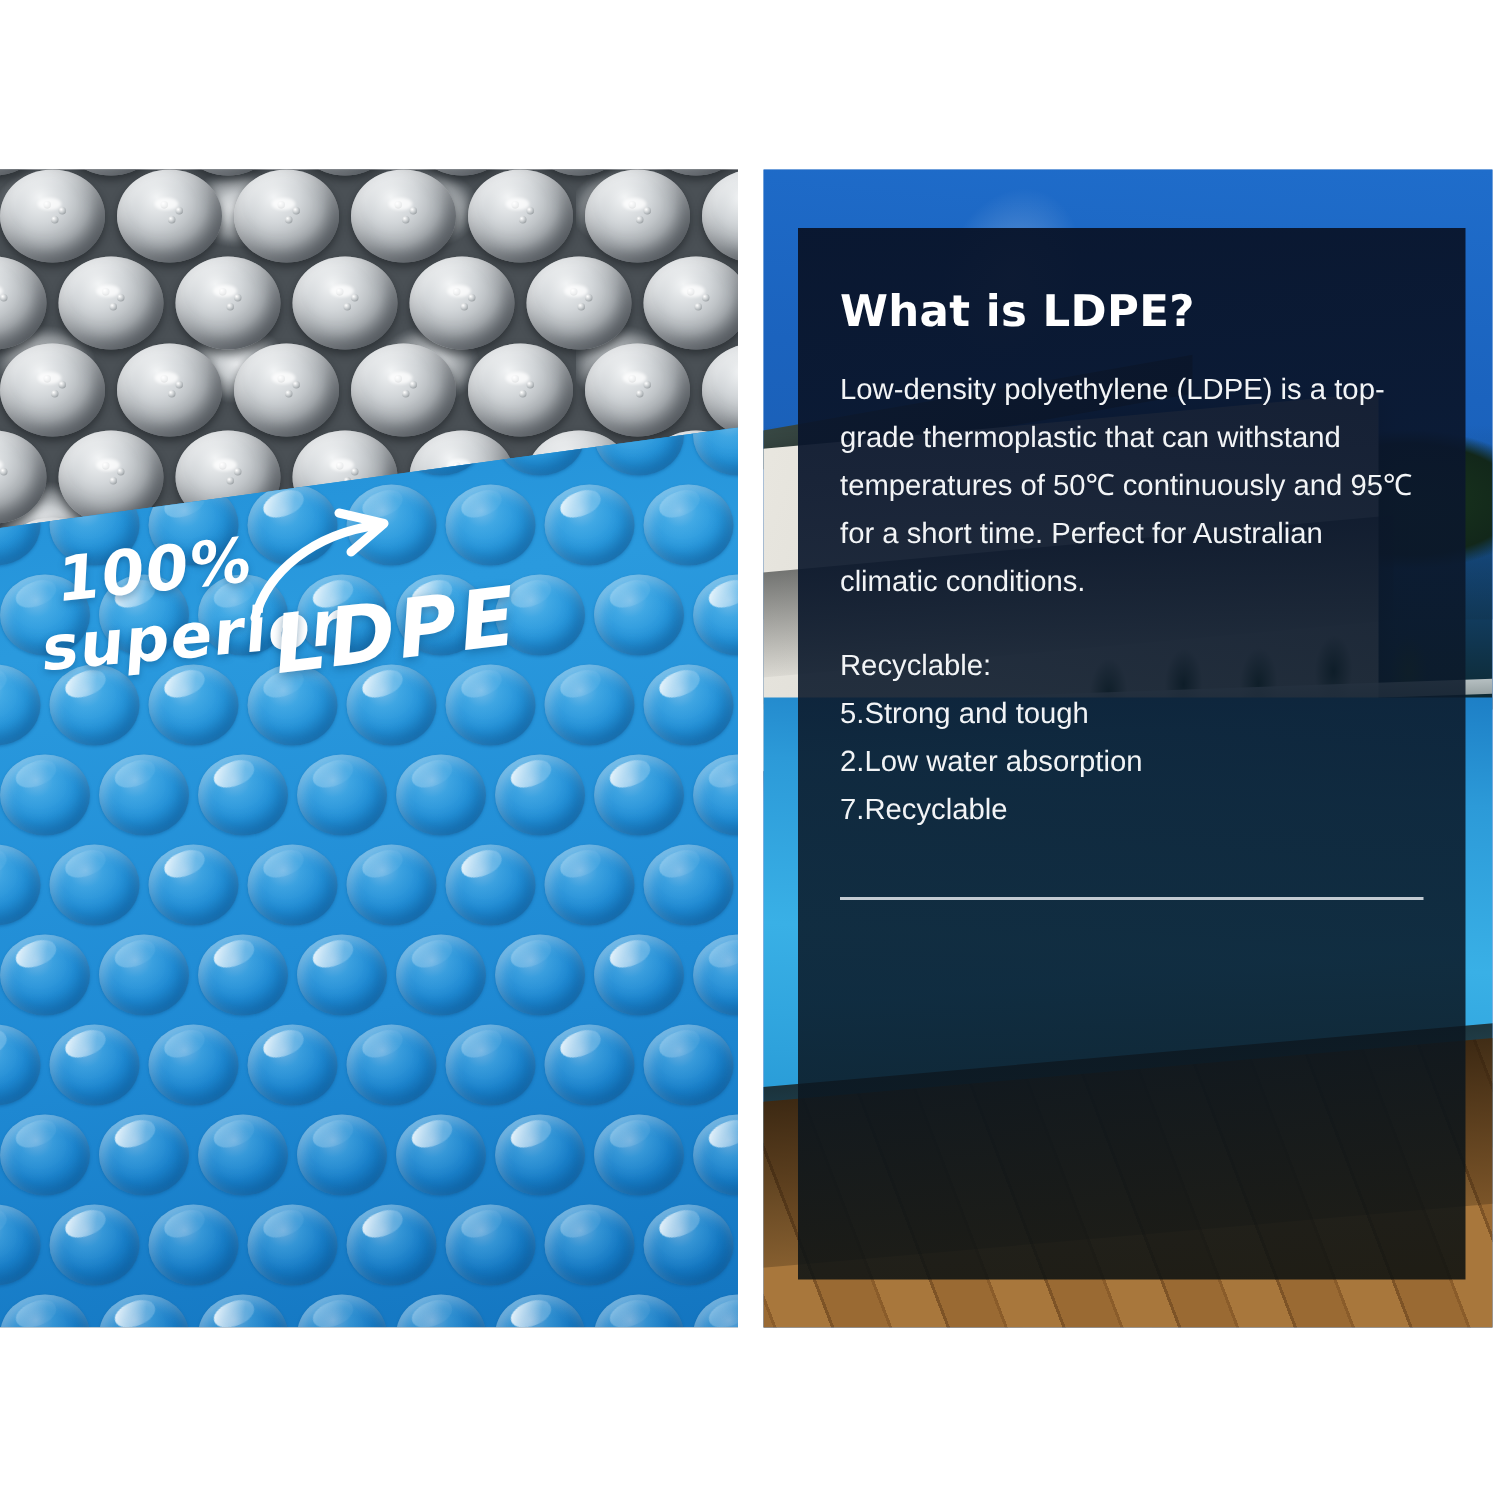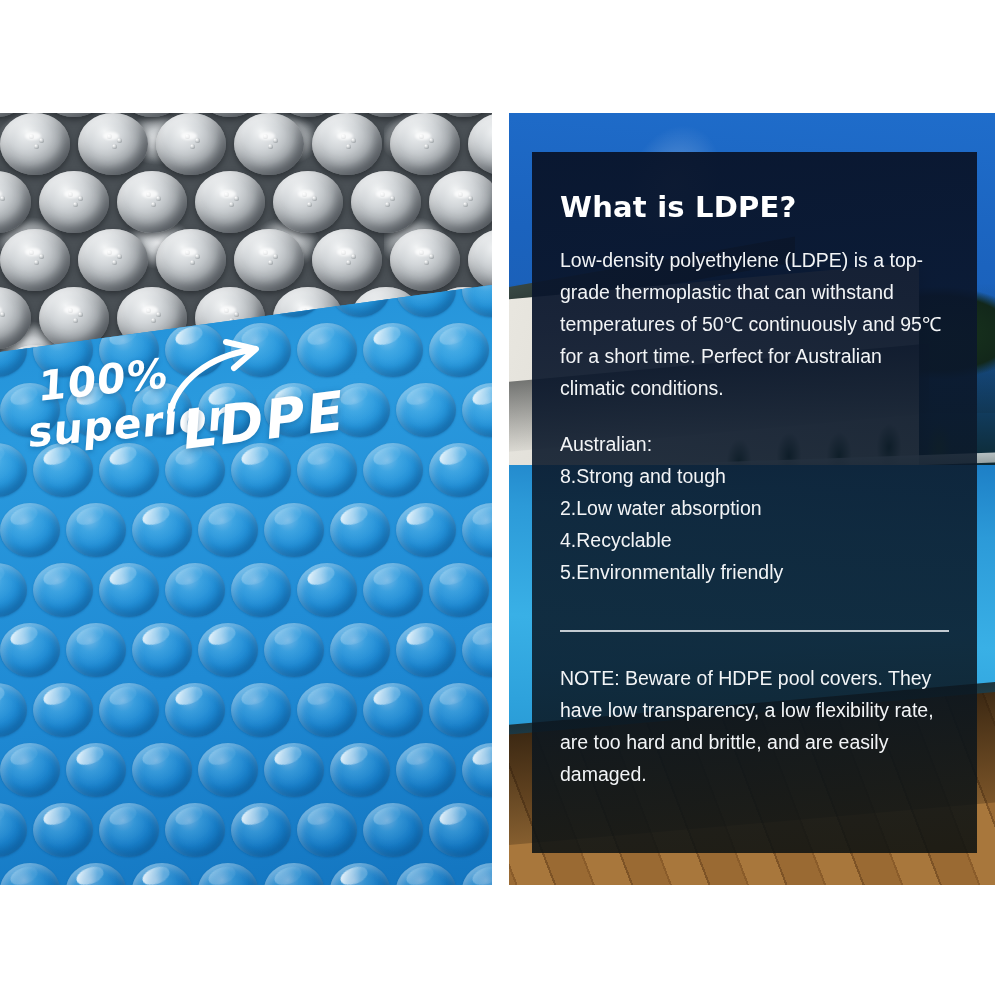--- a/index.html
+++ b/index.html
@@ -491,25 +491,23 @@
     <div class="pool-lip"></div>
     <div class="pool">
       <div class="pool-ripple"></div>
     </div>
     <div class="deck"></div>
     <div class="deck-dark"></div>
 
     <div class="info-card">
       <h1 class="card-title">What is LDPE?</h1>
       <p class="card-para">Low-density polyethylene (LDPE) is a top-grade thermoplastic that can withstand temperatures of 50℃ continuously and 95℃ for a short time. Perfect for Australian climatic conditions.</p>
-      <p class="props-label">Australian:</p>
+      <p class="props-label">Recyclable:</p>
       <ul class="props-list">
-        <li>8.Strong and tough</li>
+        <li>5.Strong and tough</li>
         <li>2.Low water absorption</li>
-        <li>4.Recyclable</li>
-        <li>5.Environmentally friendly</li>
+        <li>7.Recyclable</li>
       </ul>
       <div class="card-divider"></div>
-      <p class="note-text">NOTE: Beware of HDPE pool covers. They have low transparency, a low flexibility rate, are too hard and brittle, and are easily damaged.</p>
     </div>
   </div>
 
 </div>
 
 </body></html>

